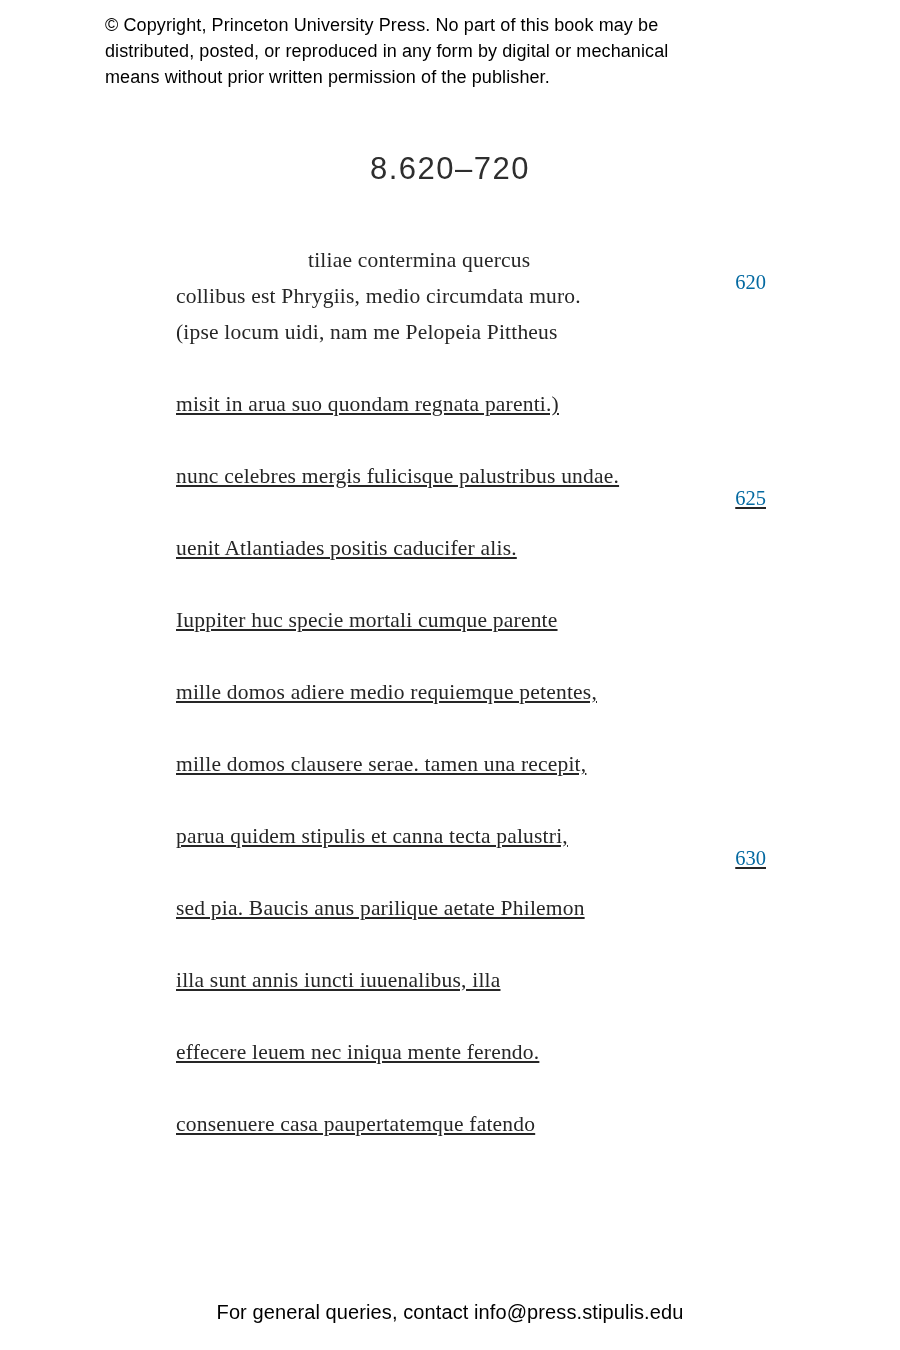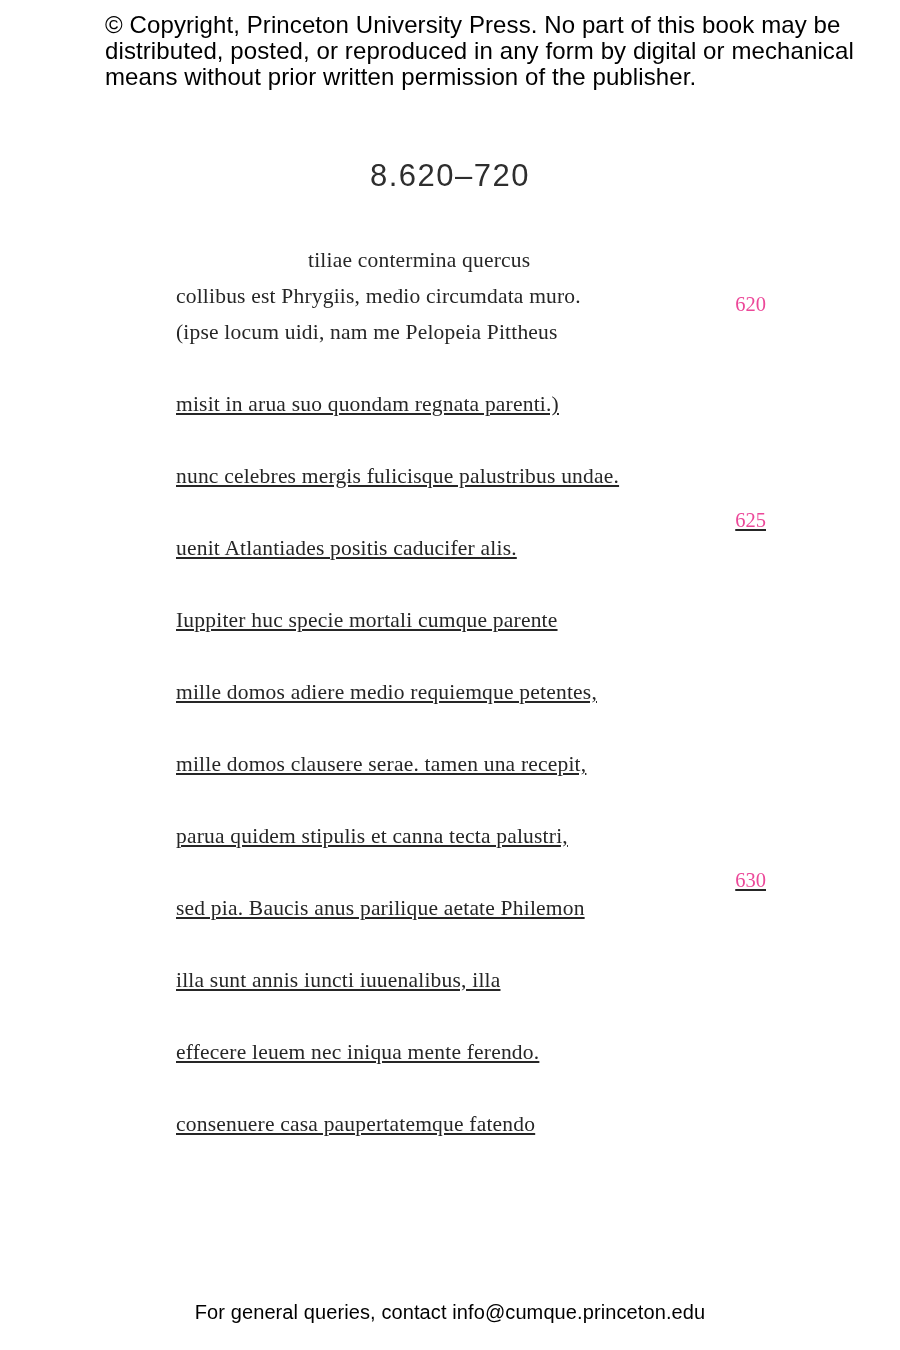--- a/index.html
+++ b/index.html
@@ -13,28 +13,28 @@
     width: 900px;
     height: 1350px;
     background: #ffffff;
     overflow: hidden;
   }
   .copyright {
     position: absolute;
     left: 105px;
     top: 12px;
     font-family: "Liberation Sans", sans-serif;
-    font-size: 24px;
+    font-size: 18px;
     line-height: 26px;
     color: #000000;
     letter-spacing: 0.1px;
   }
   .title {
     position: absolute;
-    top: 158px;
+    top: 151px;
     left: 0;
     width: 100%;
     margin: 0;
     text-align: center;
     font-family: "Liberation Sans", sans-serif;
     font-weight: 400;
     font-size: 31px;
     letter-spacing: 1.5px;
     color: #2e2e2e;
   }
@@ -43,33 +43,33 @@
     left: 176px;
     top: 242px;
     width: 590px;
     font-family: "Liberation Serif", serif;
     font-size: 21.5px;
     color: #262626;
   }
   .verse-line {
     display: flex;
     justify-content: space-between;
-    align-items: flex-start;
+    align-items: center;
     line-height: 36px;
     height: 36px;
     white-space: nowrap;
     gap: 32px;
   }
   .verse-line.gap { margin-top: 36px; text-decoration: underline; }
   .verse-line.indent { padding-left: 132px; }
   .verse-text { letter-spacing: 0.2px; }
   .line-number {
     font-family: "Liberation Serif", serif;
     font-size: 20.5px;
-    color: #ec4899;
+    color: #0369a1;
     margin-left: 16px;
     margin-top: 44px;
   }
   .footer {
     position: absolute;
     top: 1301px;
     left: 0;
     width: 100%;
     text-align: center;
     font-family: "Liberation Sans", sans-serif;
@@ -143,15 +143,15 @@
       <div class="verse-line gap">
     <span class="verse-text">effecere leuem nec iniqua mente ferendo.</span>
     <span class="line-number"></span>
   </div>
       <div class="verse-line gap">
     <span class="verse-text">consenuere casa paupertatemque fatendo</span>
     <span class="line-number"></span>
   </div>
     </div>
 
-  <div class="footer">For general queries, contact info@cumque.princeton.edu</div>
+  <div class="footer">For general queries, contact info@press.stipulis.edu</div>
 
 </div>
 
 </body></html>

